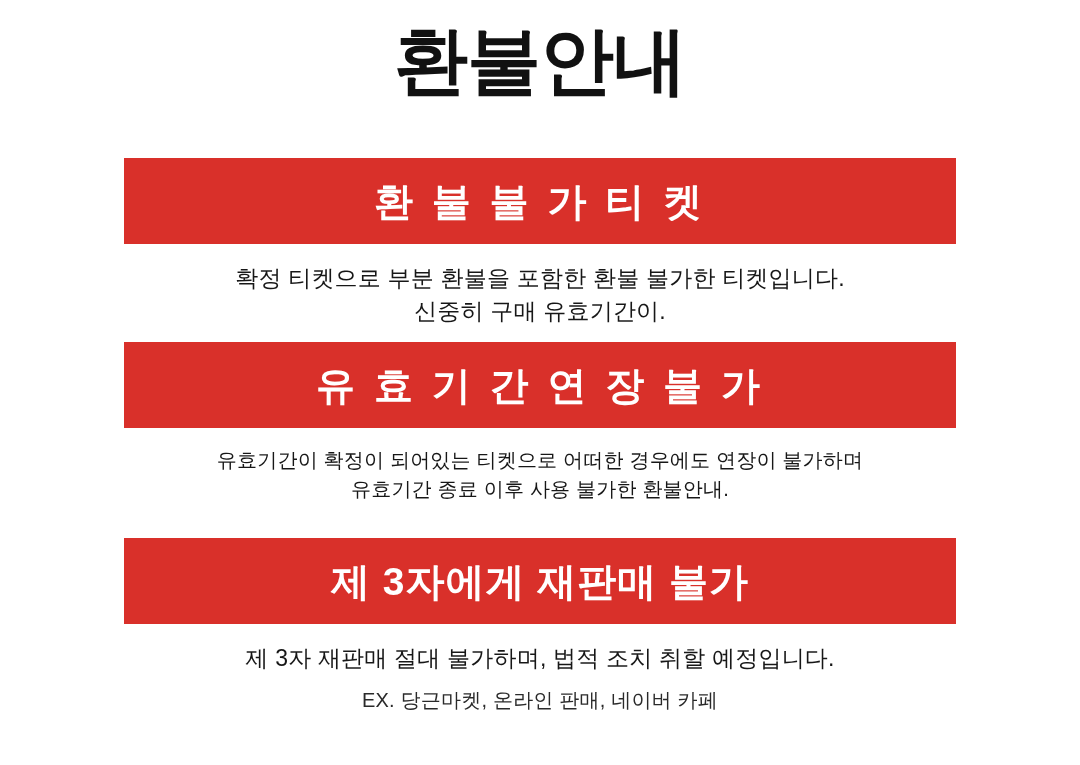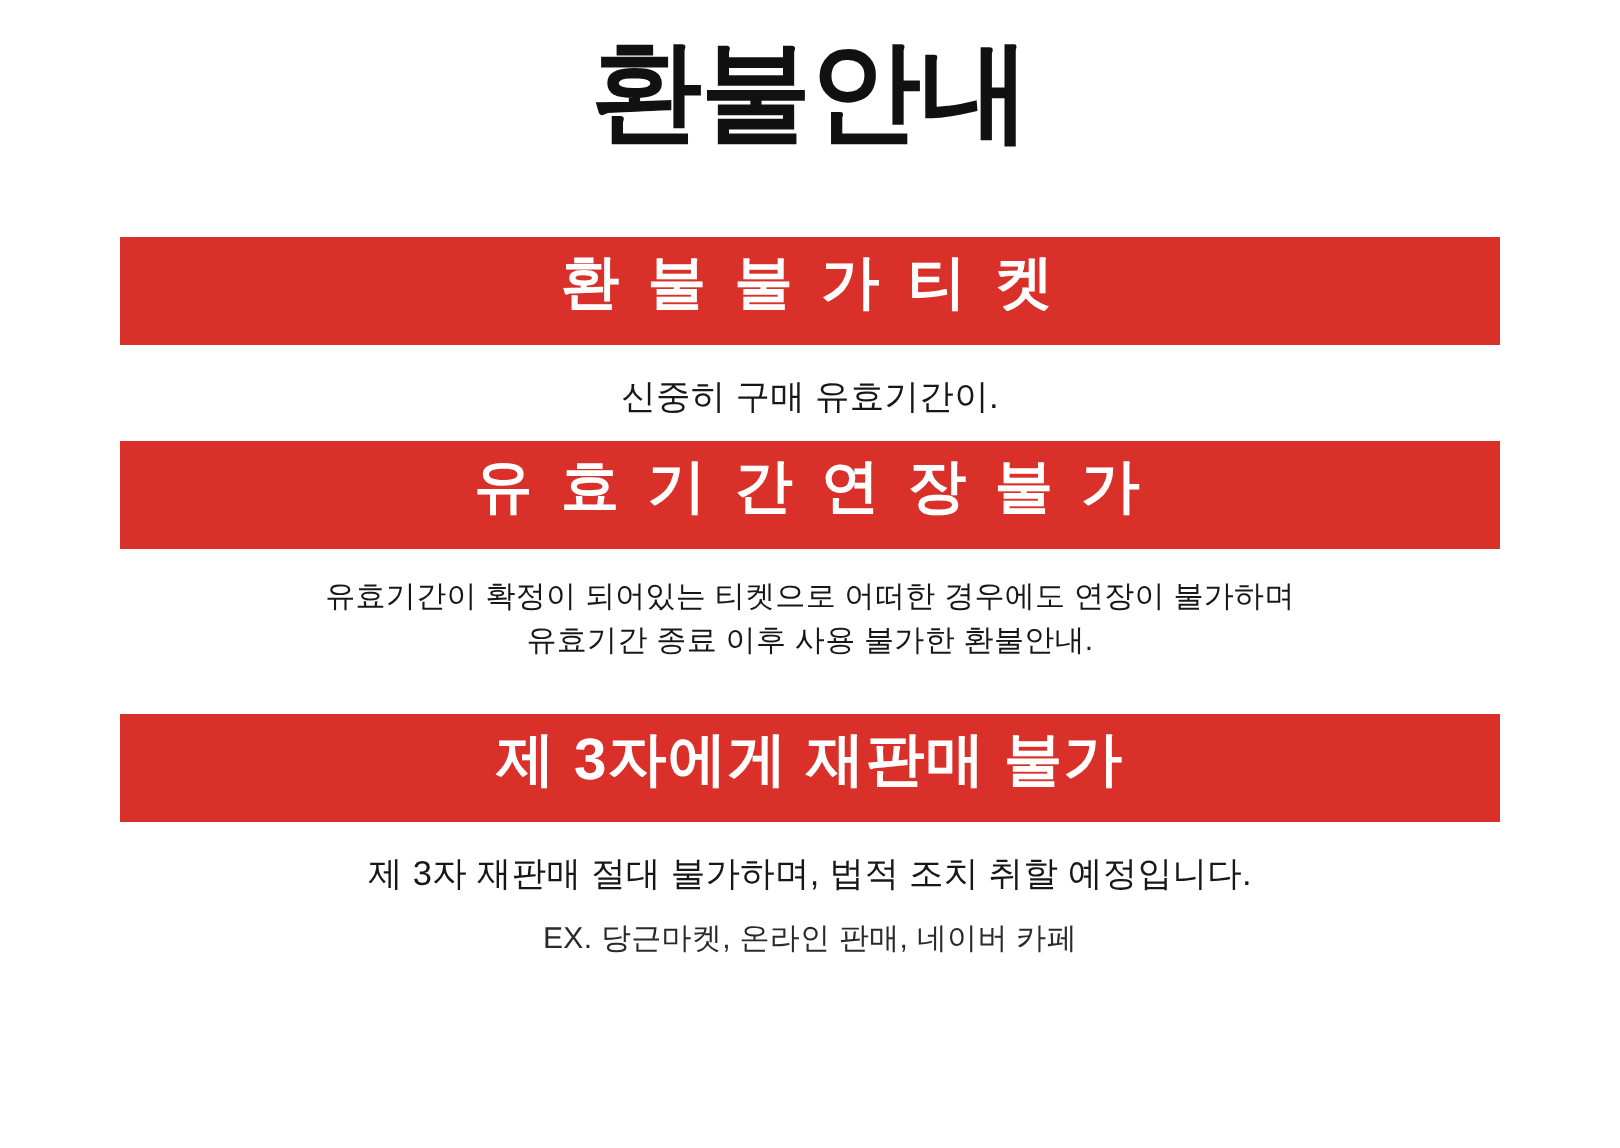--- a/index.html
+++ b/index.html
@@ -36,26 +36,26 @@
     width: 100%;
     display: flex;
     flex-direction: column;
     align-items: center;
   }
   .section-1 { margin-top: 55px; }
   .section-2 { margin-top: 13px; }
   .section-3 { margin-top: 34px; }
 
   .banner {
-    width: 920px;
+    width: 832px;
     background: #d9302a;
     color: #ffffff;
     text-align: center;
     box-sizing: border-box;
-    padding: 3px 0 15px 0;
+    padding: 17px 0 15px 0;
     font-size: 39px;
     font-weight: bold;
     letter-spacing: 4px;
   }
   .banner.tight {
     letter-spacing: 1px;
   }
   .body-text {
     margin-top: 18px;
     text-align: center;
@@ -82,20 +82,21 @@
 </head>
 <body>
 
 <div class="page">
 
   <div class="doc-title">환불안내</div>
 
   <div class="section section-1">
     <div class="banner">환 불 불 가 티 켓</div>
     <div class="body-text">
+      <span class="line">확정 티켓으로 부분 환불을 포함한 환불 불가한 티켓입니다.</span>
       <span class="line">신중히 구매 유효기간이.</span>
     </div>
   </div>
 
   <div class="section section-2">
     <div class="banner">유 효 기 간 연 장 불 가</div>
     <div class="body-text wide">
       <span class="line">유효기간이 확정이 되어있는 티켓으로 어떠한 경우에도 연장이 불가하며</span>
       <span class="line">유효기간 종료 이후 사용 불가한 환불안내.</span>
     </div>

